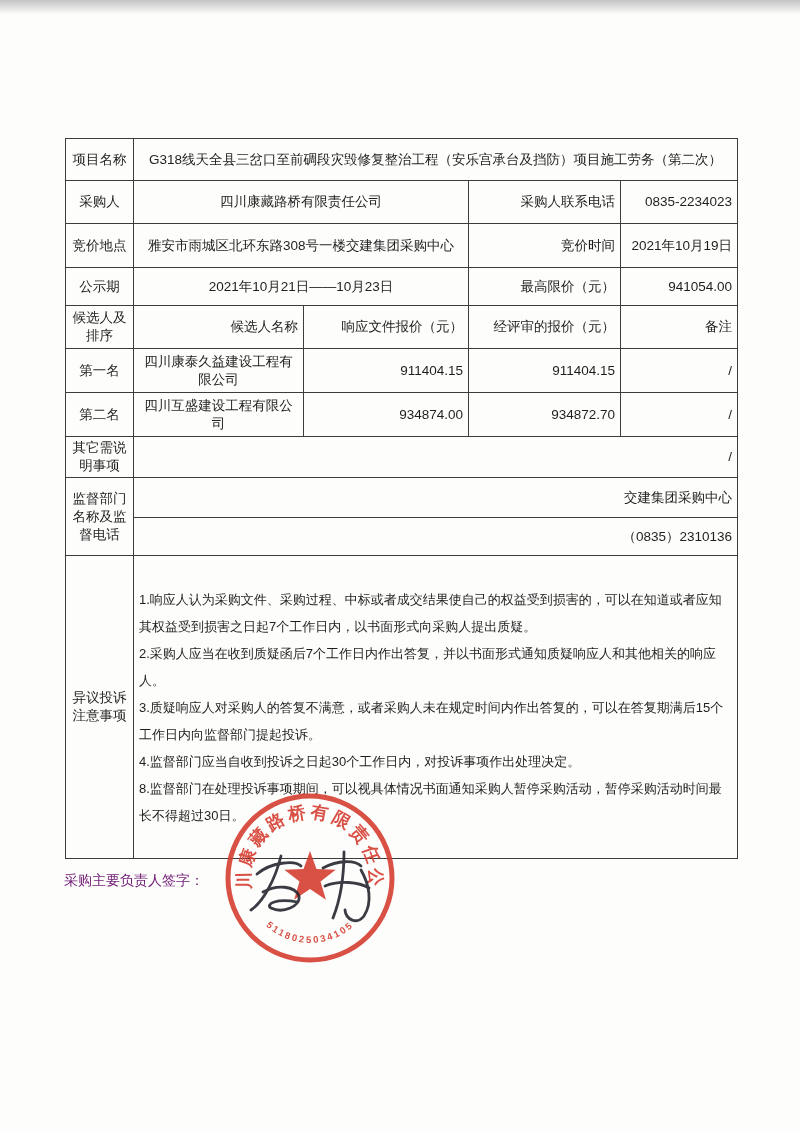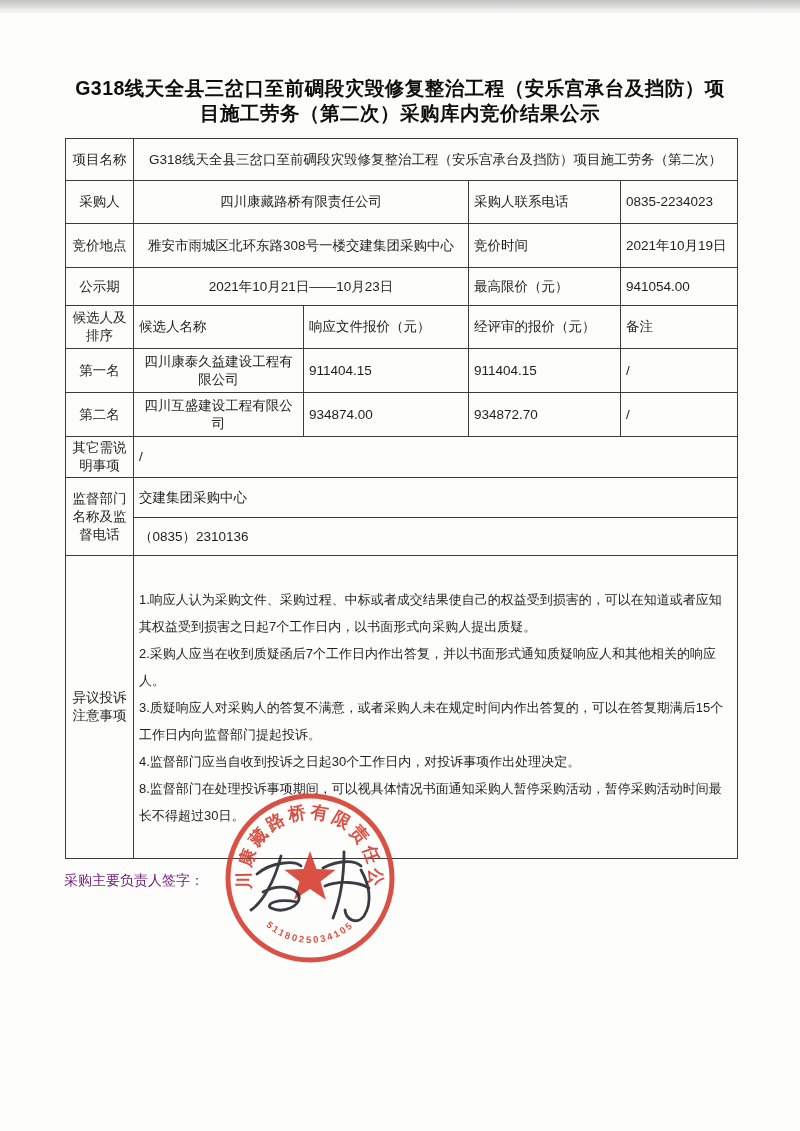--- a/index.html
+++ b/index.html
@@ -7,40 +7,36 @@
         font-family:"Liberation Sans",sans-serif;color:#1c1c1c;}
   .top-shade{position:absolute;top:0;left:0;right:0;height:16px;
         background:linear-gradient(180deg,#c3c3c3 0%,rgba(255,255,255,0) 90%);}
   .title{position:absolute;top:76px;left:40px;width:720px;text-align:center;
         font-weight:bold;font-size:19.5px;line-height:25px;color:#0d0d0d;letter-spacing:.5px;}
   table.result{position:absolute;top:138px;left:65px;width:672px;border-collapse:collapse;
         table-layout:fixed;font-size:13.5px;color:#1e1e1e;}
   table.result td{border:1.5px solid #3c3c3c;vertical-align:middle;padding:2px 5px;
         overflow:hidden;line-height:18px;}
   td.lbl{text-align:center;padding-left:5px;}
-  td.ctr{text-align:left;}
+  td.ctr{text-align:right;}
   td.lft{text-align:center;padding-left:7px;}
   tr.h42{height:42px} tr.h43{height:43px} tr.h44{height:44px} tr.h38{height:38px}
   tr.h41{height:41px} tr.h40{height:40px} tr.h303{height:303px}
   .objection-box{padding:0 6px;}
   .objection-box div{line-height:27px;font-size:13px;}
   .sign-label{position:absolute;top:872px;left:64px;font-size:14px;color:#701a75;}
   .seal-svg{position:absolute;top:790px;left:222px;width:176px;height:176px;opacity:.88;}
   .sig-svg{position:absolute;top:838px;left:243px;width:150px;height:95px;}
 </style>
 </head>
 <body>
 
 <div class="page">
   <div class="top-shade"></div>
 
-  <div class="title">
-    <div>G318线天全县三岔口至前碉段灾毁修复整治工程（安乐宫承台及挡防）项</div>
-    <div>目施工劳务（第二次）采购库内竞价结果公示</div>
-  </div>
 
   <table class="result">
     <colgroup>
       <col style="width:68px">
         <col style="width:170px">
         <col style="width:165px">
       <col style="width:152px">
         <col style="width:117px">
     </colgroup>
     <tbody>

